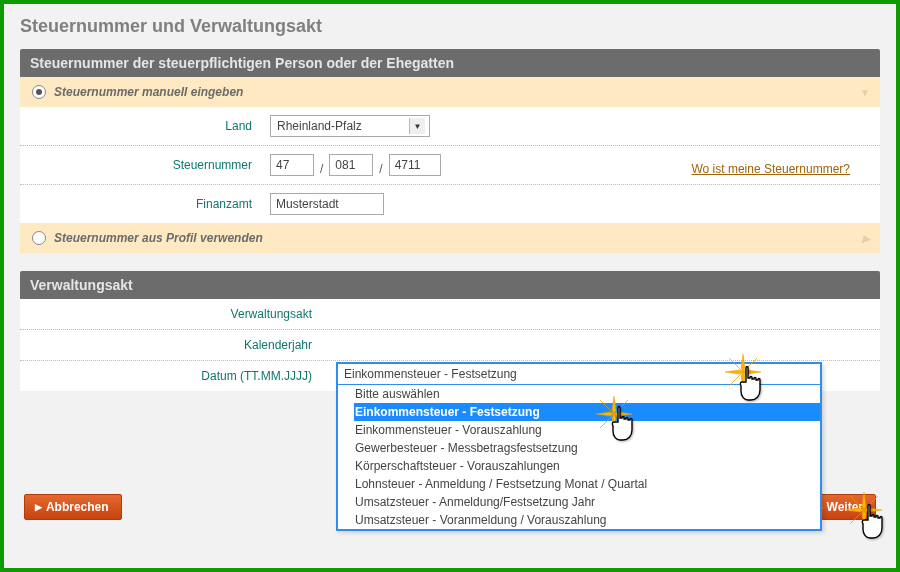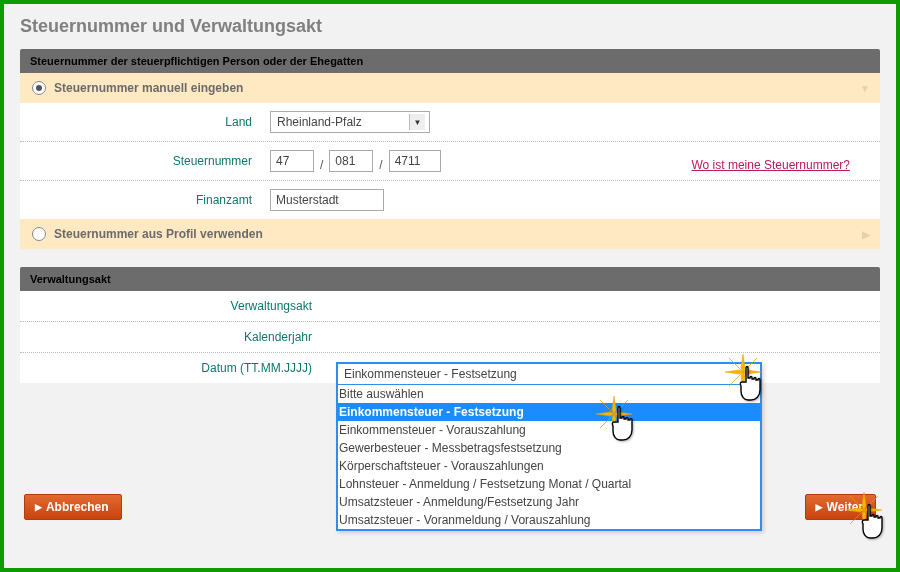--- a/index.html
+++ b/index.html
@@ -19,35 +19,36 @@
     overflow: hidden;
   }
   h1.page-title {
     color: #808080;
     font-size: 18px;
     font-weight: bold;
     margin: 6px 0 12px 0;
   }
   .section-header {
     background: #6d6c6c;
-    color: #000000;
-    font-weight: bold;
-    font-size: 11px;
+    color: #e5e5e5;
+    font-weight: bold;
+    font-size: 14px;
     padding: 6px 10px;
     border-radius: 2px 2px 0 0;
   }
   .collapsible {
     background: #ffe9c2;
     padding: 8px 12px;
     display: flex;
     align-items: center;
     gap: 8px;
     font-weight: bold;
     color: #6b6b6b;
     position: relative;
+    font-style: italic;
   }
   .collapsible .chev {
     position: absolute;
     right: 10px;
     top: 50%;
     transform: translateY(-50%);
     color: #e9cfa1;
     font-size: 10px;
   }
   .radio {
@@ -112,21 +113,21 @@
     width: 16px; height: 16px;
     background: #eee;
     border-left: 1px solid #bbb;
     display: flex; align-items: center; justify-content: center;
     font-size: 8px;
     color: #333;
   }
   .help-link {
     margin-left: auto;
     margin-right: 20px;
-    color: #be185d;
+    color: #a16207;
     text-decoration: underline;
     white-space: nowrap;
   }
   .section-gap { height: 18px; }
   .btn {
     background: #d54812;
     background: linear-gradient(#e2692f, #c8430f);
     border: 1px solid #b23b0c;
     color: #fff;
     font-size: 12px;
@@ -155,20 +156,21 @@
     color: #444;
     box-shadow: 2px 2px 4px rgba(0,0,0,0.15);
   }
   .dropdown-open .dd-sel {
     padding: 3px 6px;
     border-bottom: 1px solid #2f8eed;
   }
   .dropdown-open .dd-list .dd-item {
     padding: 2px 1px;
     white-space: nowrap;
+    margin-left: 16px;
   }
   .dropdown-open .dd-list .dd-item.highlight {
     background: #1a8cff;
     color: #fff;
     font-weight: bold;
   }
   
   .sparkle {
     position: absolute;
     width: 40px; height: 40px;
@@ -263,21 +265,21 @@
     <button class="btn">
       <span class="tri">▶</span>
       <span>Abbrechen</span>
     </button>
     <button class="btn">
       <span class="tri">▶</span>
       <span>Weiter</span>
     </button>
   </div>
 
-  <div class="dropdown-open" style="left:332px; top:358px; width:426px;">
+  <div class="dropdown-open" style="left:332px; top:358px; width:486px;">
     <div class="dd-sel">Einkommensteuer - Festsetzung</div>
     <div class="dd-list">
       <div class="dd-item">Bitte auswählen</div>
       <div class="dd-item highlight">Einkommensteuer - Festsetzung</div>
       <div class="dd-item">Einkommensteuer - Vorauszahlung</div>
       <div class="dd-item">Gewerbesteuer - Messbetragsfestsetzung</div>
       <div class="dd-item">Körperschaftsteuer - Vorauszahlungen</div>
       <div class="dd-item">Lohnsteuer - Anmeldung / Festsetzung Monat / Quartal</div>
       <div class="dd-item">Umsatzsteuer - Anmeldung/Festsetzung Jahr</div>
       <div class="dd-item">Umsatzsteuer - Voranmeldung / Vorauszahlung</div>

